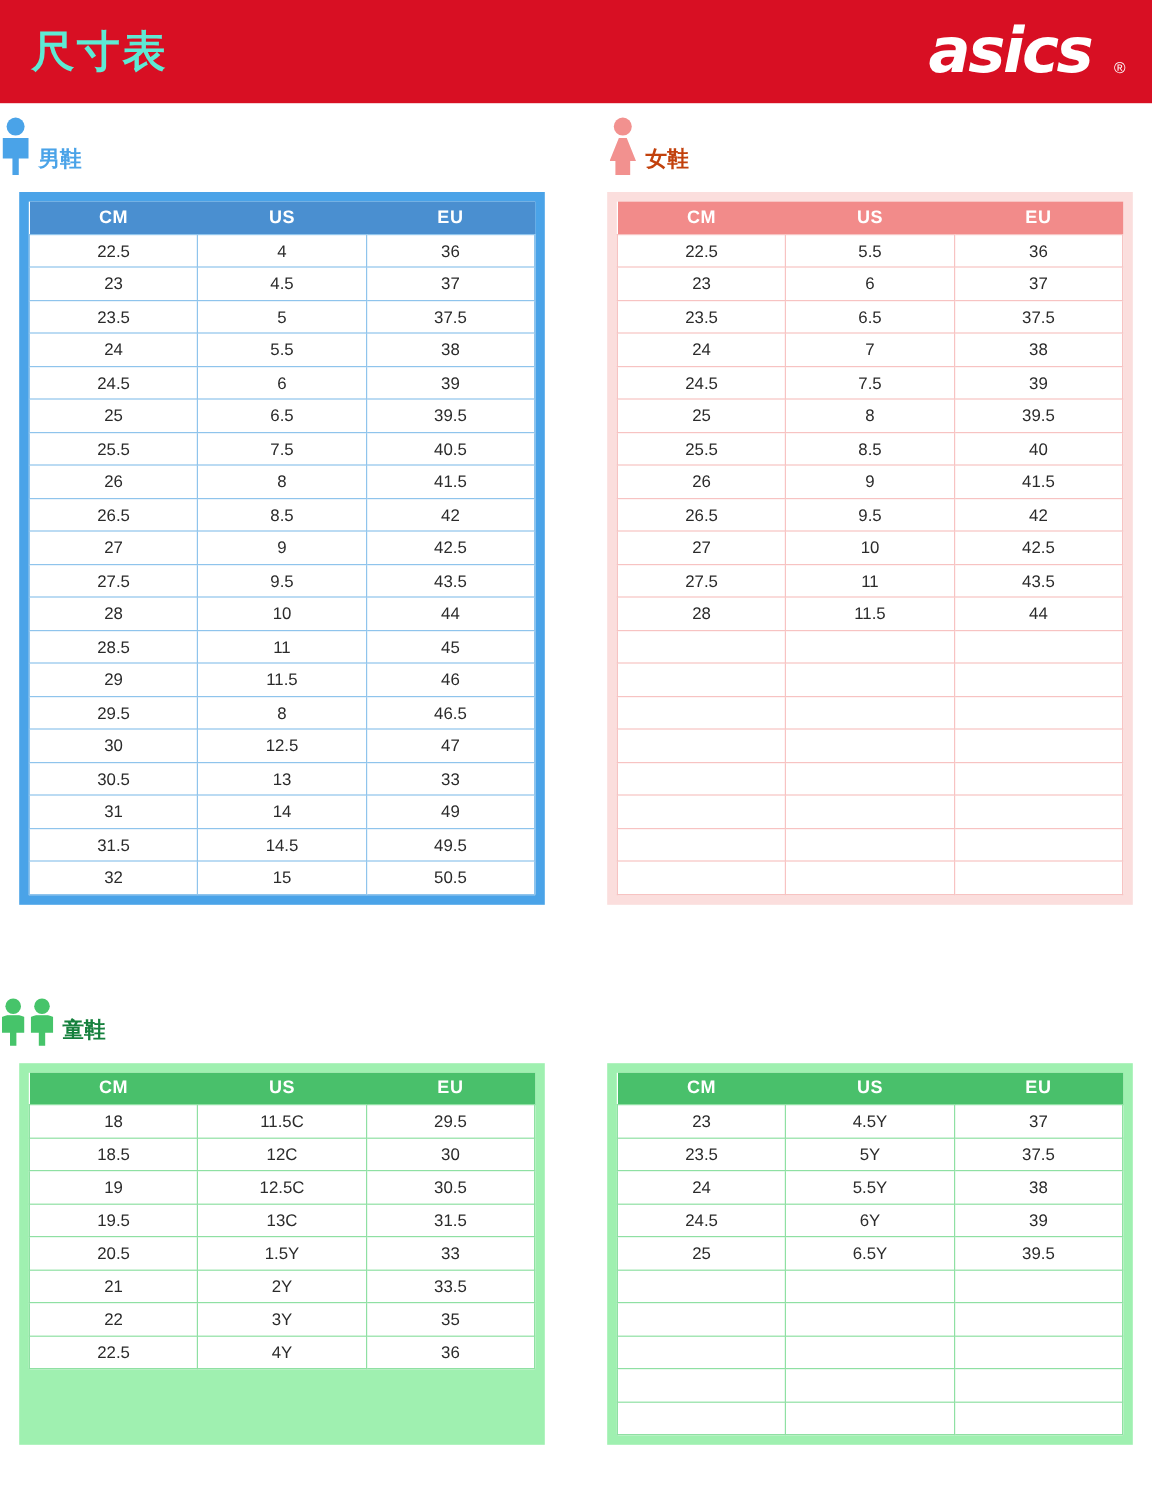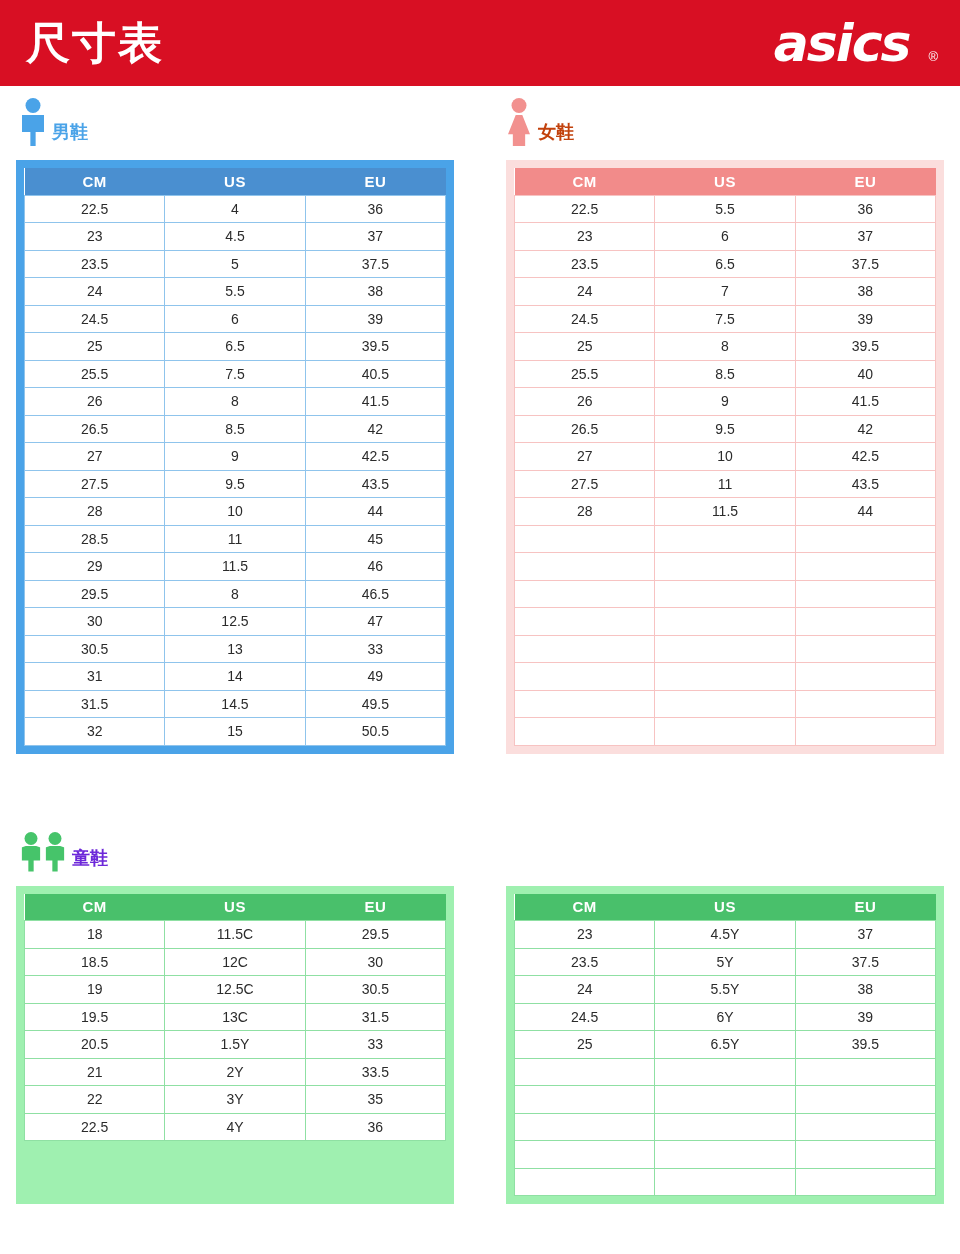--- a/index.html
+++ b/index.html
@@ -19,22 +19,22 @@
   .header {
     position: relative;
     height: 86px;
     background: #d80f23;
     display: flex;
     align-items: center;
     justify-content: space-between;
     padding: 0 22px 0 26px;
   }
   .header-title {
-    color: #ffffff;
-    font-size: 44px;
+    color: #5eead4;
+    font-size: 36px;
     font-weight: bold;
     letter-spacing: 2px;
     line-height: 1;
   }
   .brand {
     display: flex;
     align-items: flex-end;
     gap: 19px;
   }
   .brand-logo {
@@ -60,21 +60,21 @@
     gap: 6px;
     height: 60px;
   }
   .section-label {
     font-size: 18px;
     font-weight: bold;
     padding-bottom: 2px;
   }
   .men .section-label { color: #4aa3e8; }
   .women .section-label { color: #c2410c; }
-  .kids .section-label { color: #6d28d9; }
+  .kids .section-label { color: #15803d; }
 
   
   .person {
     position: relative;
     width: 26px; height: 48px;
   }
   .person .head {
     position: absolute;
     left: 50%; top: 0;
     transform: translateX(-50%);
@@ -141,21 +141,21 @@
     font-size: 14px;
     color: #2b2b2b;
     background: #ffffff;
   }
   .men table.size td { border: 1px solid #8fc4ec; }
   .women table.size td { border: 1px solid #f7c3c2; }
   .kids table.size td { border: 1px solid #8fe0a3; }
   table.size td.empty { color: transparent; }
 
   .spacer-mid { height: 44px; }
-  .head-row { display: flex; gap: 52px; padding: 0 20px; align-items: flex-end; }
+  .head-row { display: flex; gap: 52px; padding: 0 0; align-items: flex-end; }
   .head-cell { flex: 1 1 0; }
 </style>
 </head>
 <body>
 
 <div class="page">
 
   <div class="header">
     <div class="header-title">尺寸表</div>
     <div class="brand">

